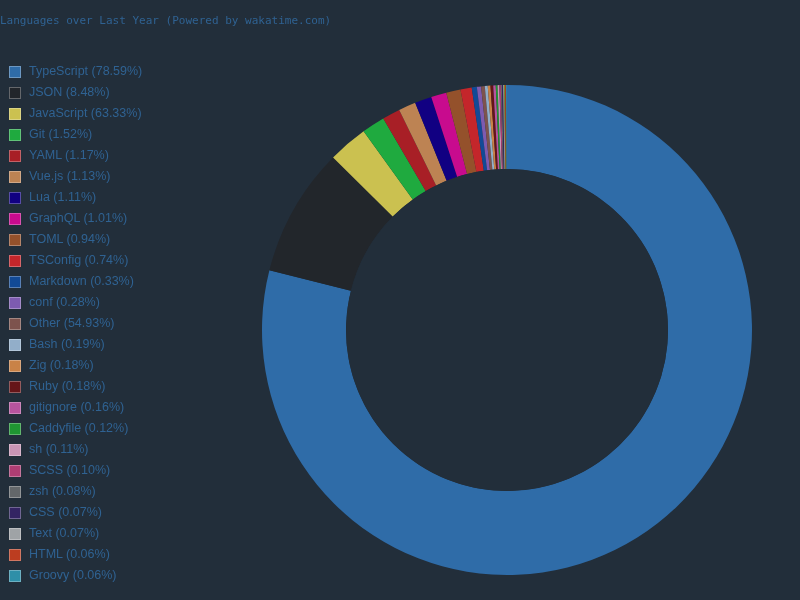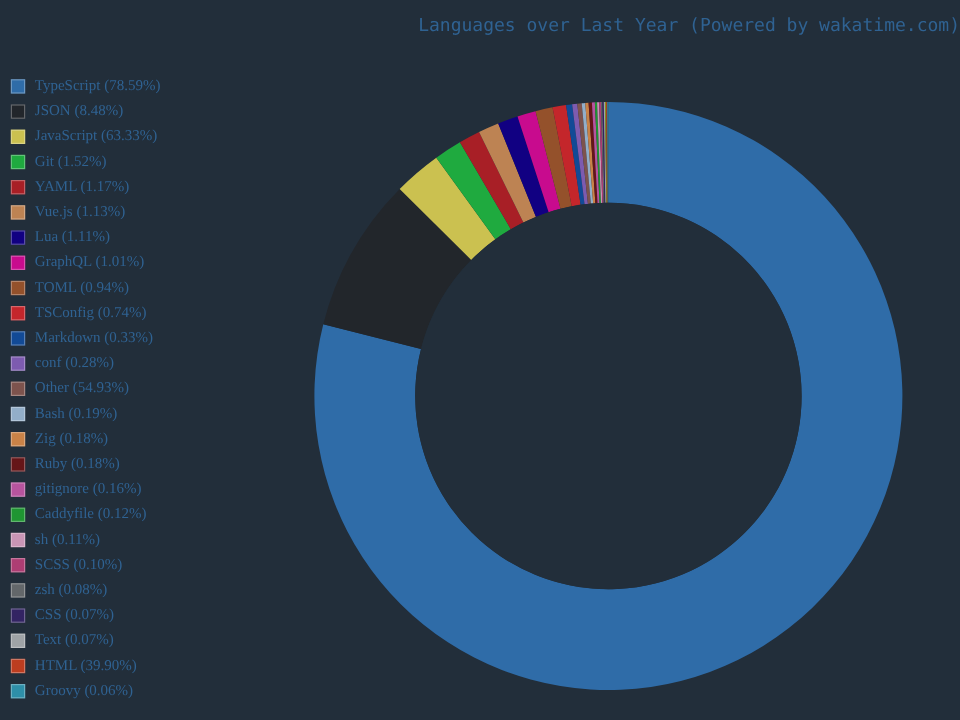--- a/index.html
+++ b/index.html
@@ -16,23 +16,23 @@
     overflow: hidden;
     font-family: "DejaVu Sans Mono", "Liberation Mono", monospace;
   }
   #chart-title {
     position: absolute;
     top: 0;
     left: 0;
     width: 800px;
     height: 42px;
     line-height: 42px;
-    text-align: right;
+    text-align: left;
     color: #2f6292;
-    font-size: 15px;
+    font-size: 11px;
     font-family: "DejaVu Sans Mono", "Liberation Mono", monospace;
     letter-spacing: 0px;
     white-space: nowrap;
   }
   #legend {
     position: absolute;
     left: 9px;
     top: 61px;
     width: 250px;
   }
@@ -45,21 +45,21 @@
     width: 12px;
     height: 12px;
     box-sizing: border-box;
     border: 1px solid rgba(255,255,255,0.30);
     flex: 0 0 auto;
   }
   .legend-label {
     margin-left: 8px;
     color: #2f6292;
     font-size: 12.5px;
-    font-family: Liberation Serif, serif;
+    font-family: Liberation Sans, sans-serif;
     white-space: nowrap;
     line-height: 21px;
   }
   #donut-wrap {
     position: absolute;
     left: 0;
     top: 0;
     width: 800px;
     height: 600px;
     pointer-events: none;
@@ -163,21 +163,21 @@
       <div class="legend-row">
         <span class="legend-swatch" style="background: rgb(51, 36, 99);"></span>
         <span class="legend-label">CSS (0.07%)</span>
       </div>
       <div class="legend-row">
         <span class="legend-swatch" style="background: rgb(159, 163, 166);"></span>
         <span class="legend-label">Text (0.07%)</span>
       </div>
       <div class="legend-row">
         <span class="legend-swatch" style="background: rgb(188, 61, 32);"></span>
-        <span class="legend-label">HTML (39.90%)</span>
+        <span class="legend-label">HTML (0.06%)</span>
       </div>
       <div class="legend-row">
         <span class="legend-swatch" style="background: rgb(46, 143, 168);"></span>
         <span class="legend-label">Groovy (0.06%)</span>
       </div>
     </div>
 
   <div id="donut-wrap">
     <svg id="donut-svg" width="800" height="600" viewBox="0 0 800 600">
       <g id="donut-slices">

